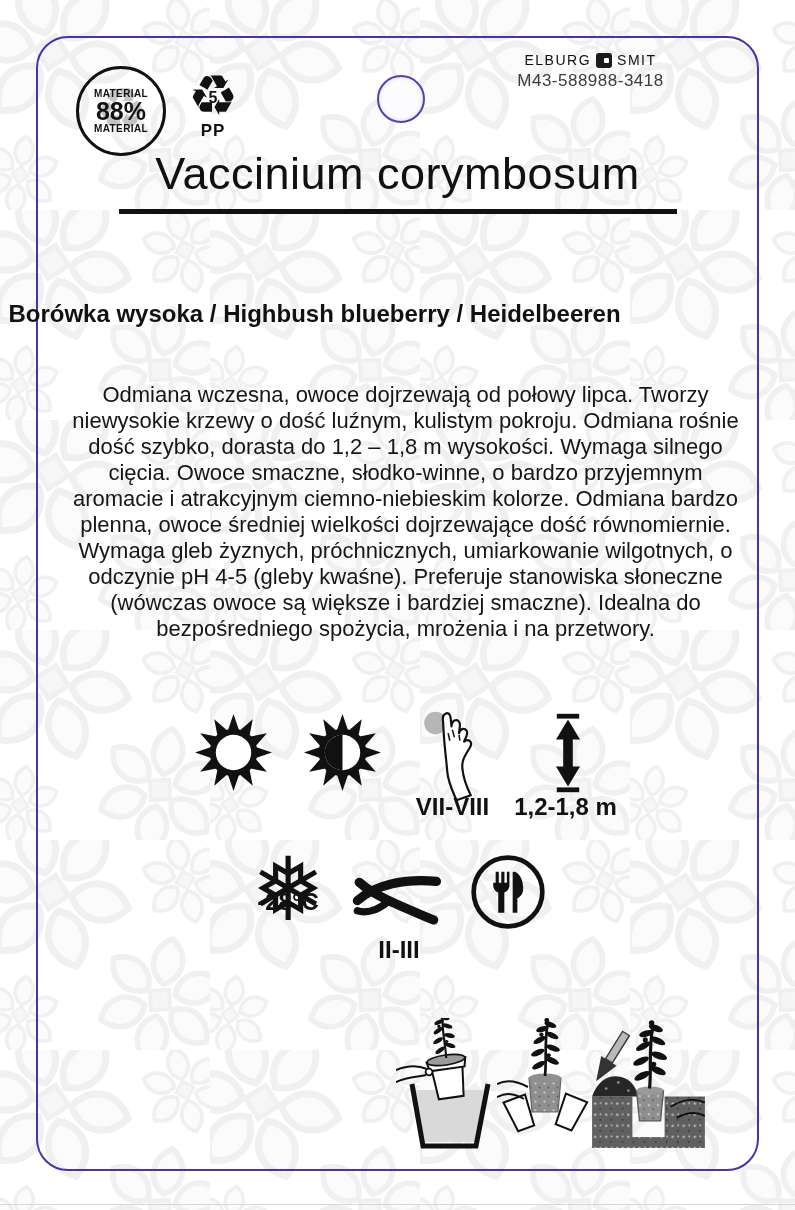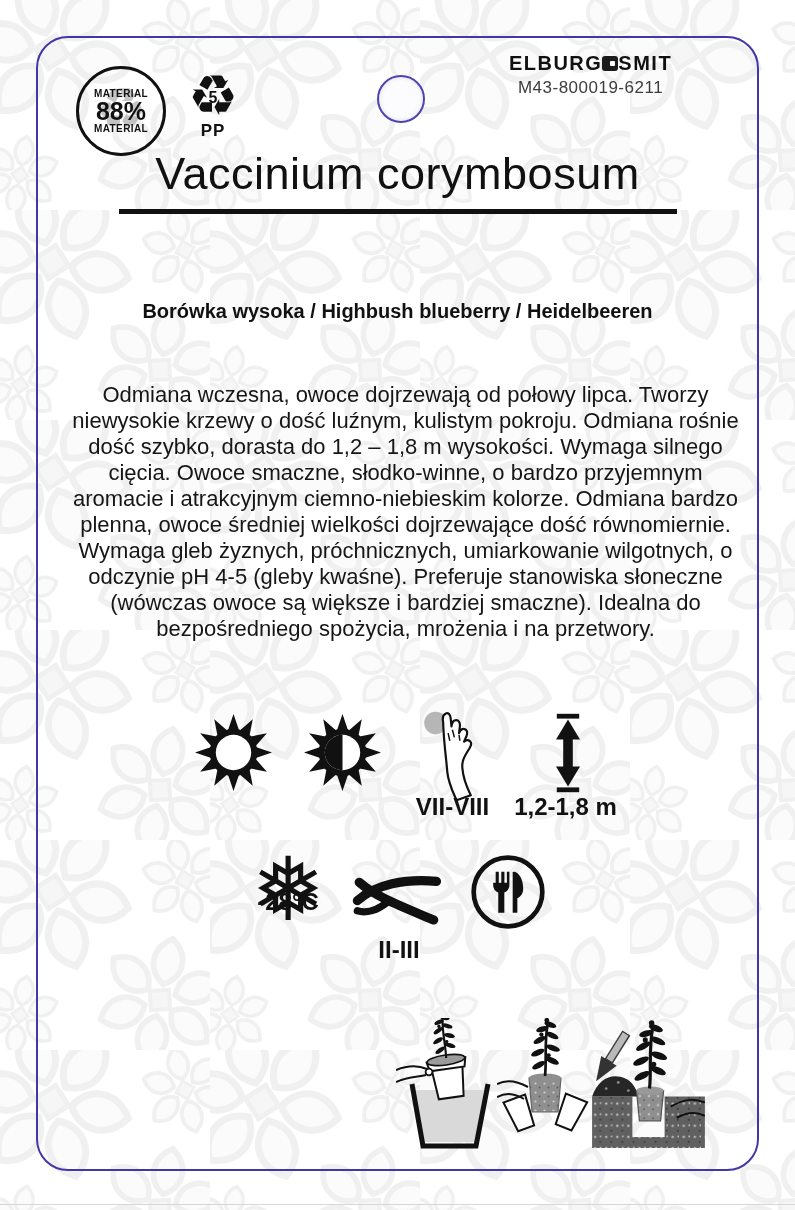--- a/index.html
+++ b/index.html
@@ -22,34 +22,34 @@
 
   .pp5{left:180px;top:68px;width:66px;height:76px;text-align:center;}
   .pp5 .glyph{font-size:56px;line-height:56px;color:#111;}
   .pp5 .num{position:absolute;left:0;right:0;top:21px;font-size:16px;font-weight:bold;}
   .pp5 .mat{position:absolute;left:0;right:0;top:53px;font-size:17px;font-weight:bold;letter-spacing:1px;}
 
   .hole{left:377px;top:75px;width:44px;height:44px;border-radius:50%;
       border:2.5px solid #4f43b0;background:#fcfcfe;box-shadow:inset 0 0 4px rgba(120,120,160,.25);}
 
   .brand{left:498px;top:52px;width:185px;text-align:center;}
-  .brand .logo{font-size:20px;font-weight:700;letter-spacing:1.5px;display:flex;
-      align-items:center;justify-content:center;}
+  .brand .logo{font-size:14px;font-weight:400;letter-spacing:1.5px;display:flex;
+      align-items:center;justify-content:center;gap:5px;}
   .brand .logo-square{display:inline-block;width:16px;height:15px;background:#1b1b1b;
       border-radius:3px;position:relative;}
   .brand .logo-square::after{content:"";position:absolute;right:3px;top:5px;width:5px;height:5px;
       background:#fff;border-radius:1px;}
   .brand .code{font-size:17px;font-weight:400;color:#3c3c3c;margin-top:3px;letter-spacing:.5px;}
 
   
   .species{left:0;top:148px;width:795px;text-align:center;font-size:45px;font-weight:300;
       letter-spacing:0.5px;}
   .rule{left:119px;top:209px;width:558px;height:5px;background:#111;}
   .cultivar{left:0;top:220px;width:795px;text-align:center;font-size:55px;font-weight:700;}
-  .common{left:0;top:300px;width:795px;text-align:center;font-size:20px;font-weight:600;}
+  .common{left:0;top:300px;width:629px;text-align:center;font-size:24px;font-weight:600;}
 
   .desc{left:64px;top:382px;width:683px;text-align:center;font-size:22px;line-height:26px;
       font-weight:300;color:#161616;}
 
   
   .iconlabel{font-size:24px;font-weight:700;text-align:center;}
   svg .ink{fill:#111;}
   .snow{font-size:88px;line-height:80px;color:#111;text-align:center;}
 
   .ill{z-index:2;}
@@ -132,21 +132,21 @@
   </div>
 
   <div class="abs hole"></div>
 
   <div class="abs brand">
     <div class="logo">
       <span>ELBURG</span>
       <span class="logo-square"></span>
       <span>SMIT</span>
     </div>
-    <div class="code">M43-800019-6211</div>
+    <div class="code">M43-588988-3418</div>
   </div>
 
   <div class="abs species">Vaccinium corymbosum</div>
   <div class="abs rule"></div>
   <div class="abs common">Borówka wysoka / Highbush blueberry / Heidelbeeren</div>
 
   <div class="abs desc">Odmiana wczesna, owoce dojrzewają od połowy lipca. Tworzy niewysokie krzewy o dość luźnym, kulistym pokroju. Odmiana rośnie dość szybko, dorasta do 1,2 – 1,8 m wysokości. Wymaga silnego cięcia. Owoce smaczne, słodko-winne, o bardzo przyjemnym aromacie i atrakcyjnym ciemno-niebieskim kolorze. Odmiana bardzo plenna, owoce średniej wielkości dojrzewające dość równomiernie. Wymaga gleb żyznych, próchnicznych, umiarkowanie wilgotnych, o odczynie pH 4-5 (gleby kwaśne). Preferuje stanowiska słoneczne (wówczas owoce są większe i bardziej smaczne). Idealna do bezpośredniego spożycia, mrożenia i na przetwory.</div>
 
   <svg class="abs" style="left:195px;top:714px" width="77" height="77" viewBox="0 0 100 100">
     <polygon class="ink" points="100,50 78,42.5 93.3,25 70.5,29.5 75,6.7 57.5,22 50,0 42.5,22 25,6.7 29.5,29.5 6.7,25 22,42.5 0,50 22,57.5 6.7,75 29.5,70.5 25,93.3 42.5,78 50,100 57.5,78 75,93.3 70.5,70.5 93.3,75 78,57.5"></polygon>

